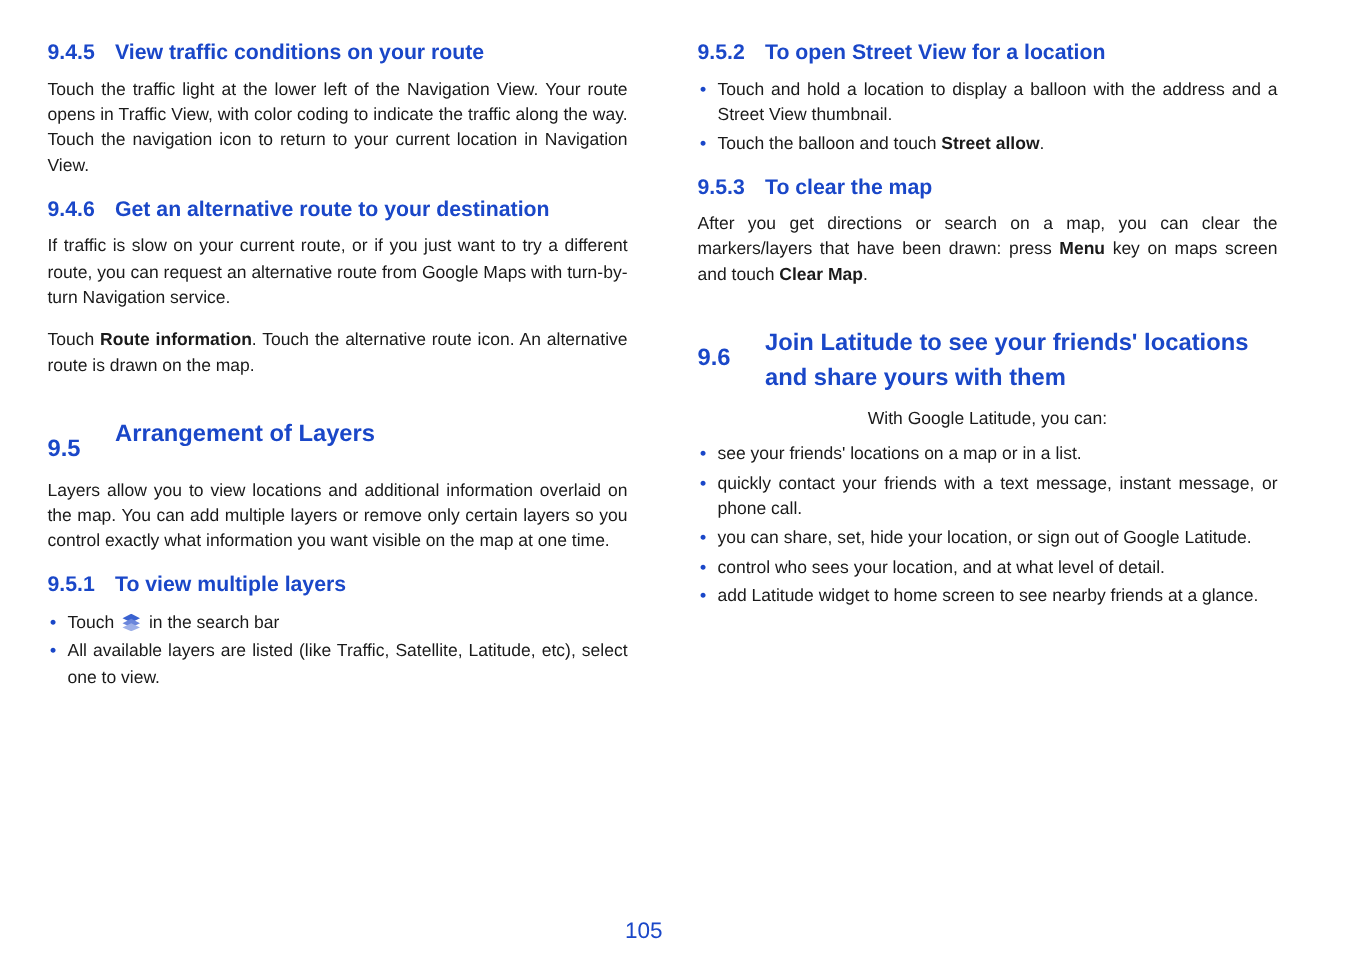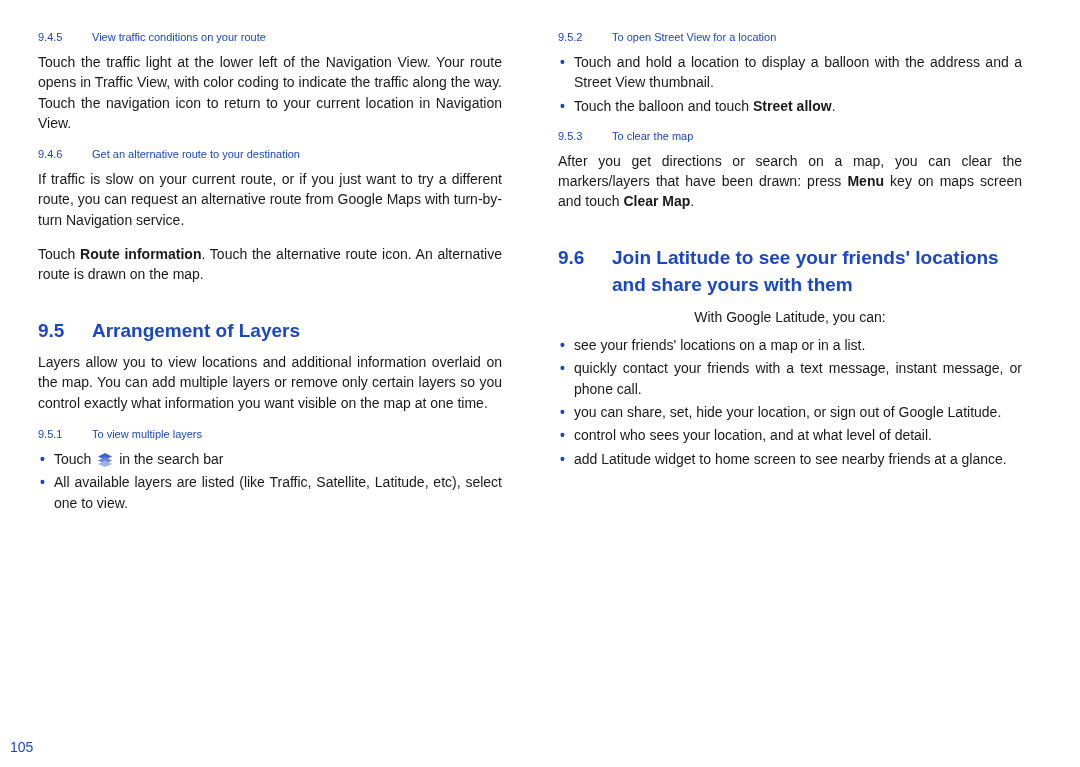--- a/index.html
+++ b/index.html
@@ -23,46 +23,47 @@
     padding: 0 28px;
     display: flex;
     flex-direction: column;
     position: relative;
   }
   .page-num {
     position: absolute;
     bottom: 10px;
     left: 0;
     right: 0;
-    text-align: left;
+    text-align: right;
     color: #1a47c8;
-    font-size: 14px;
+    font-size: 18px;
   }
   .h3 {
     color: #1a47c8;
-    font-weight: normal;
-    font-size: 11px;
+    font-weight: bold;
+    font-size: 17px;
     margin-bottom: 6px;
     display: flex;
   }
   .h3 .num {
     width: 54px;
     flex-shrink: 0;
   }
   .h2 {
     color: #1a47c8;
     font-weight: bold;
     font-size: 19px;
     margin-top: 18px;
     margin-bottom: 8px;
     display: flex;
   }
   .h2 .num {
     width: 54px;
     flex-shrink: 0;
+    margin-top: 12px;
   }
   p.body {
     text-align: justify;
     margin-bottom: 14px;
   }
   .bold {
     font-weight: bold;
   }
   ul.bullets {
     list-style: none;

